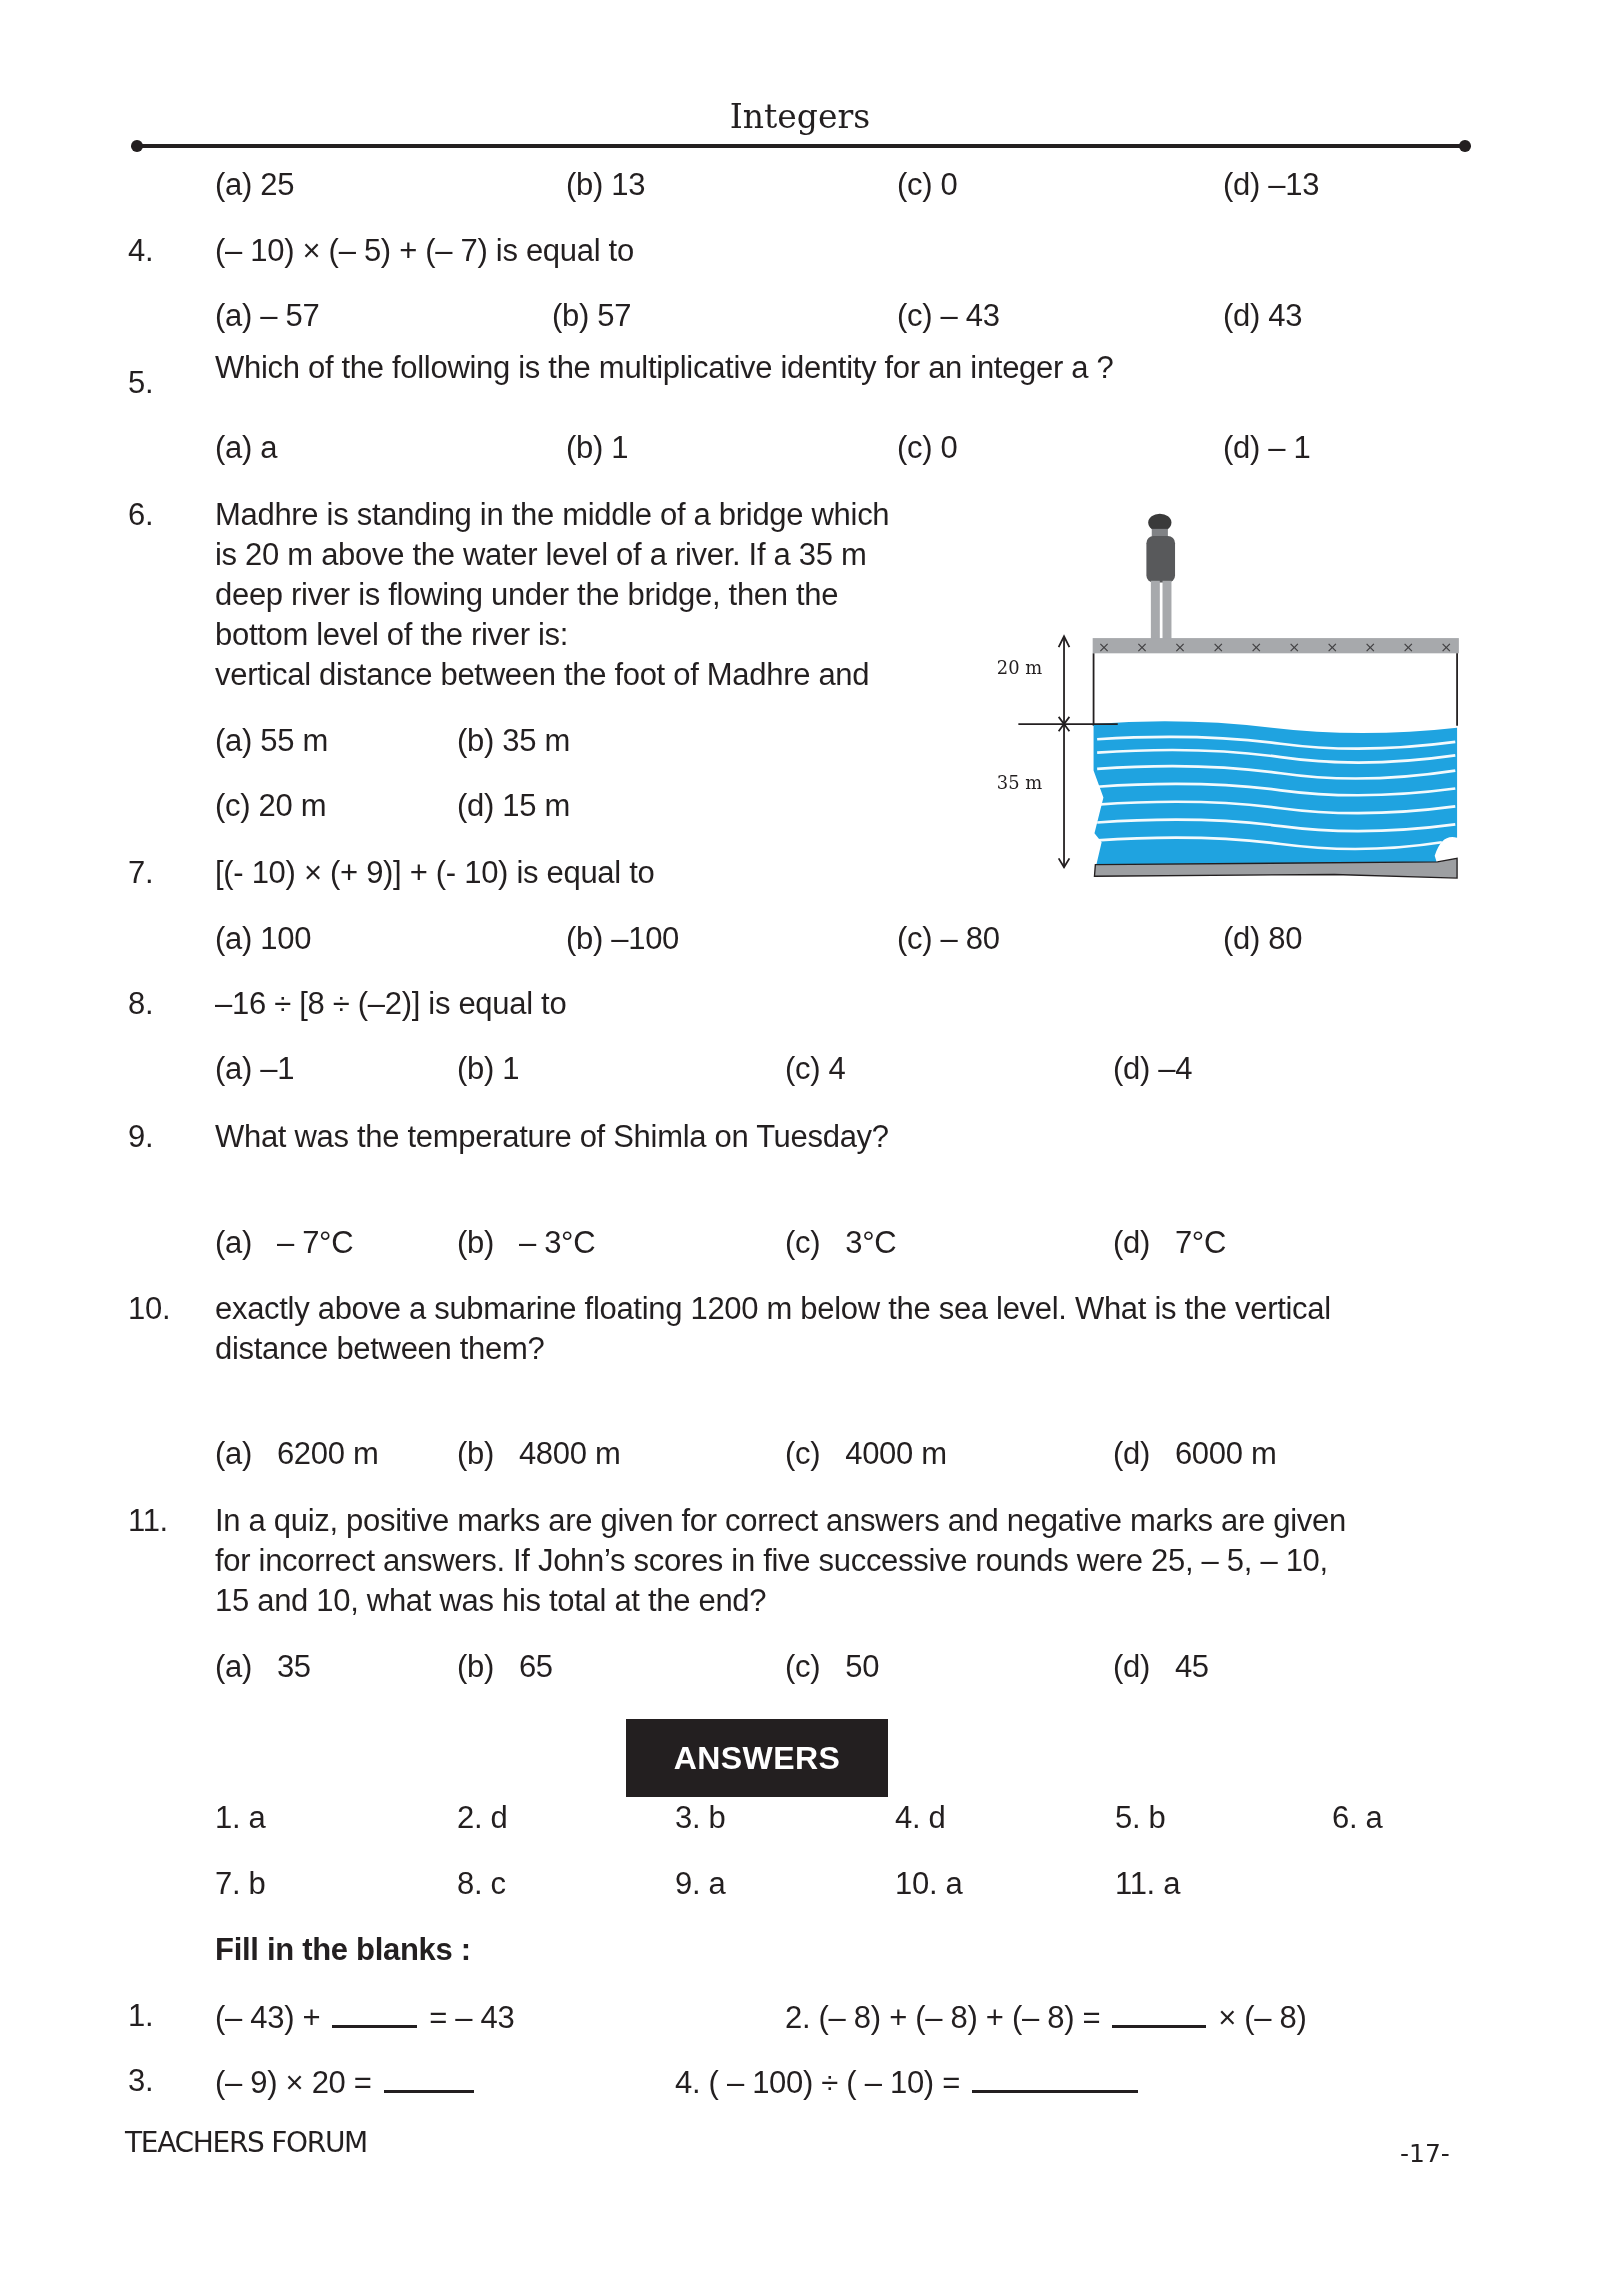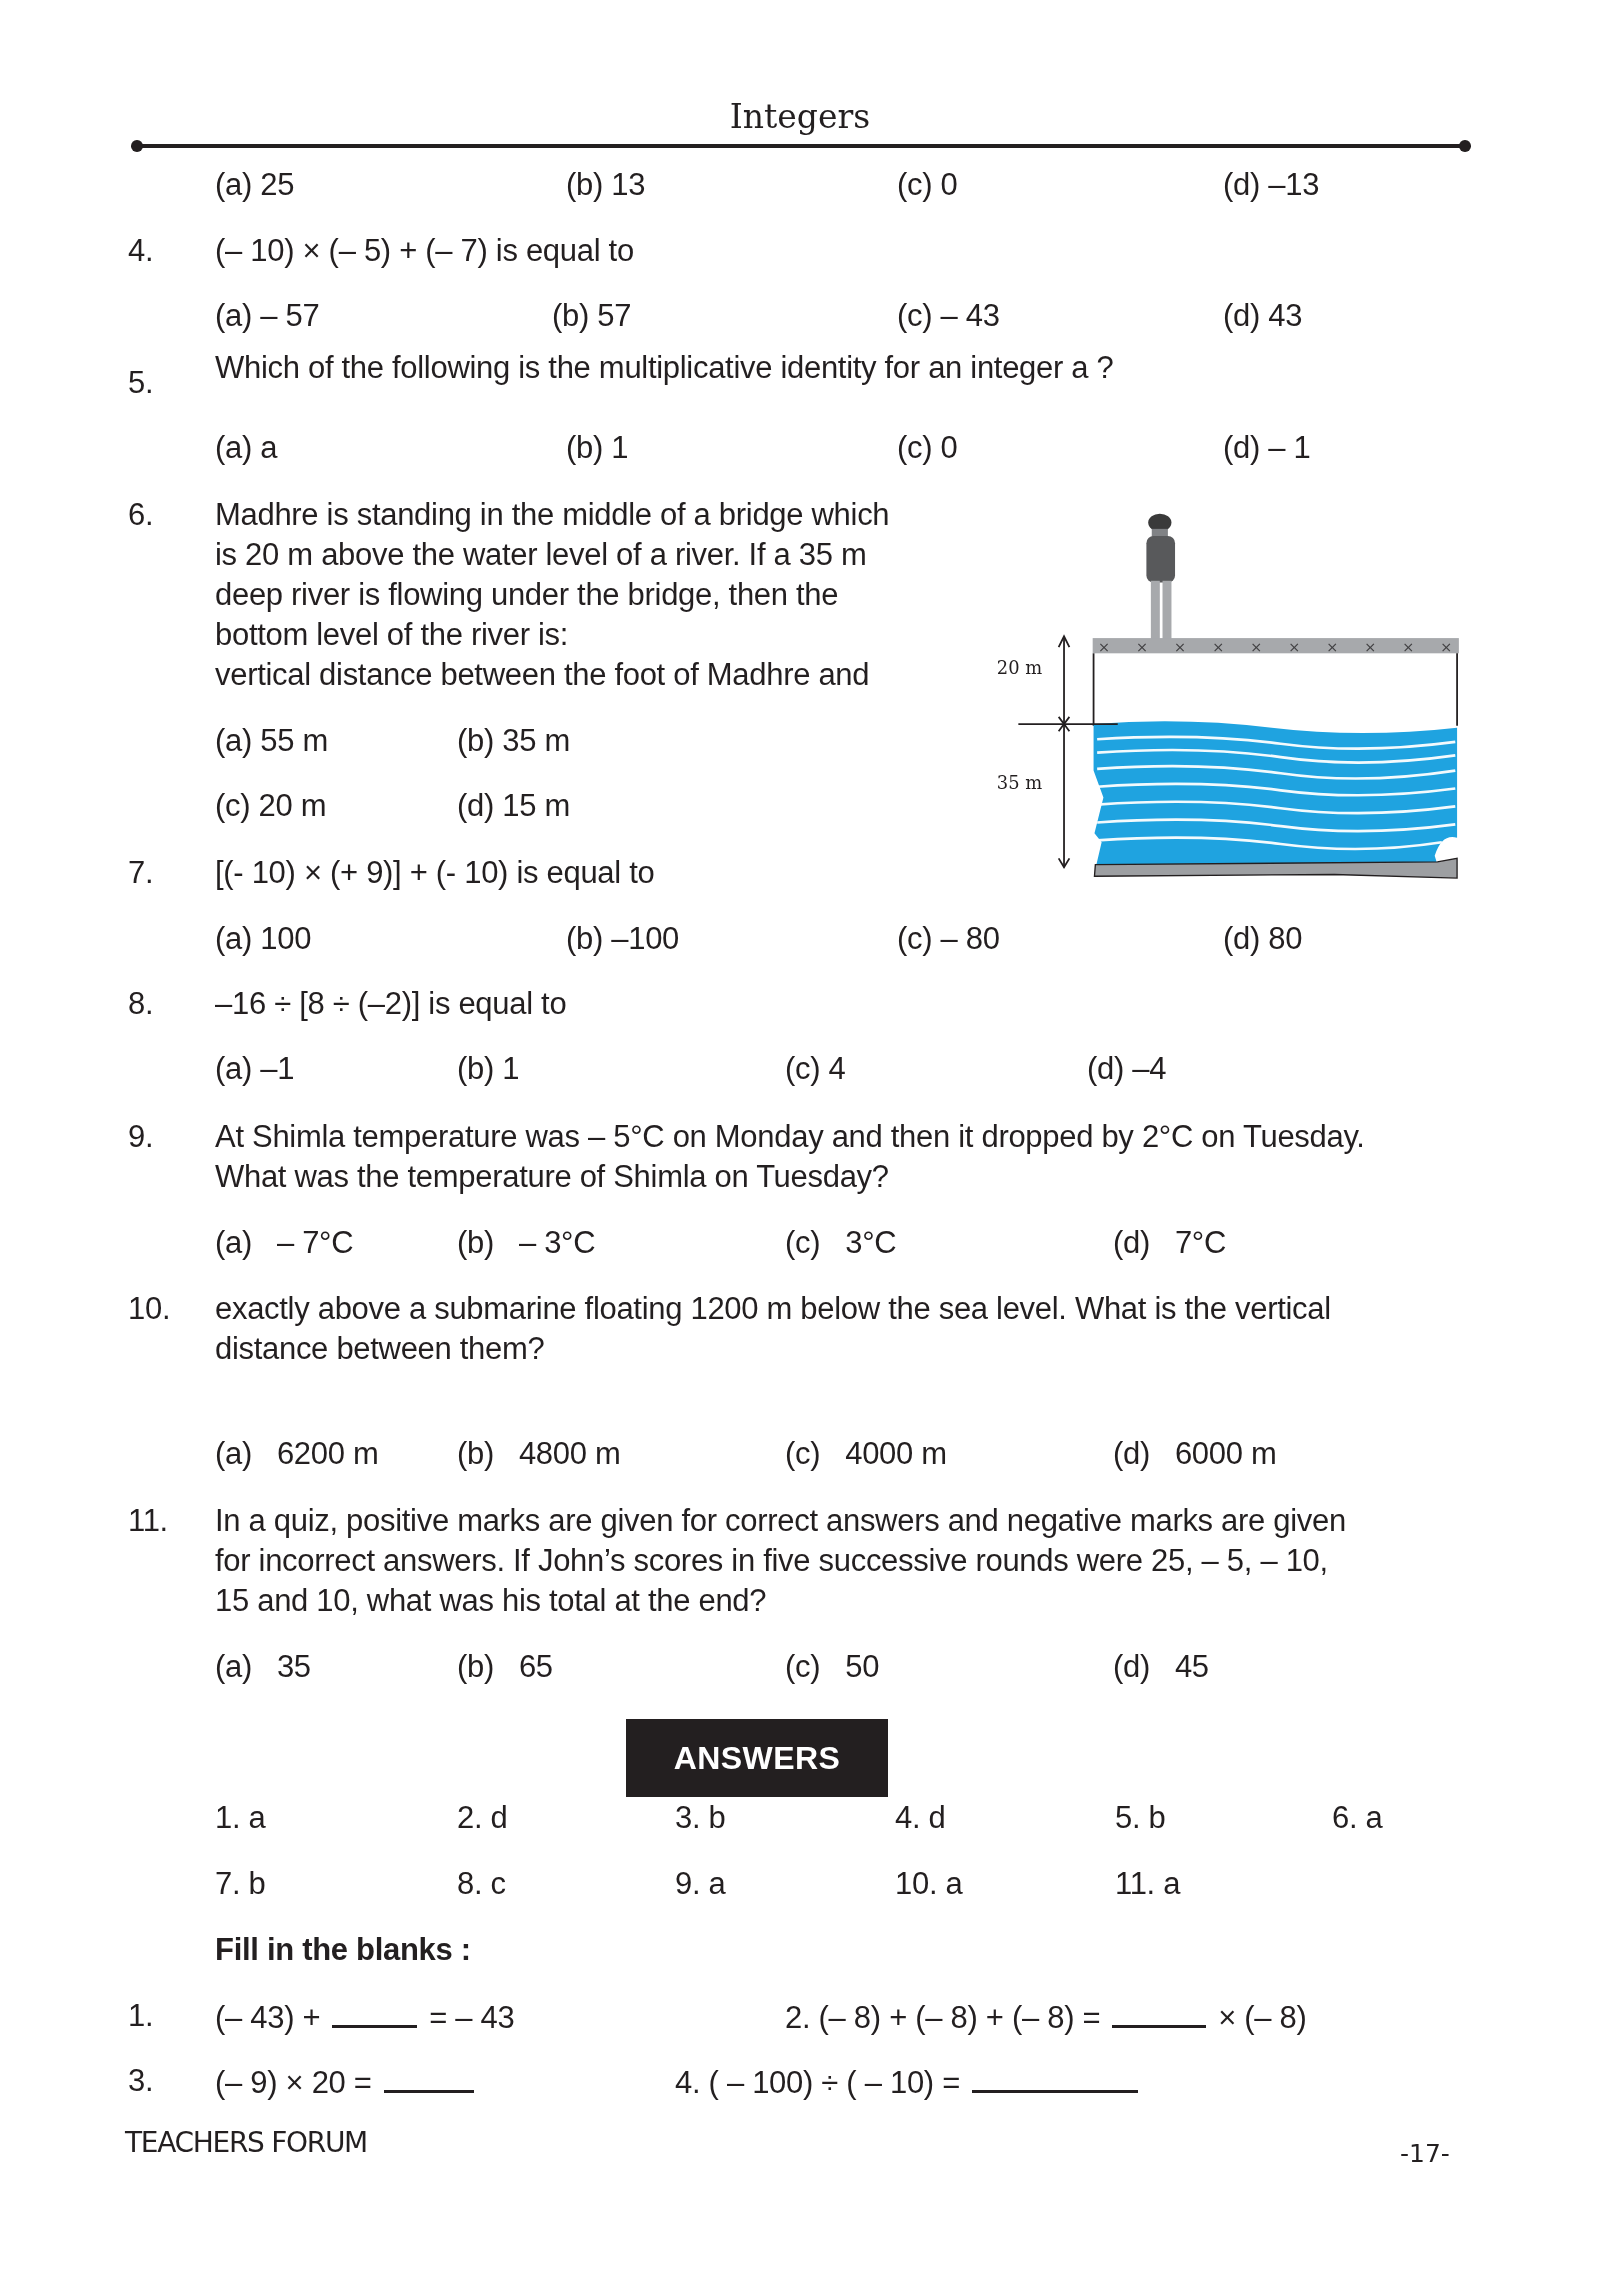--- a/index.html
+++ b/index.html
@@ -108,25 +108,24 @@
 <div class="abs t" style="left:215px;top:921px">(a) 100</div>
 <div class="abs t" style="left:566px;top:921px">(b) –100</div>
 <div class="abs t" style="left:897px;top:921px">(c) – 80</div>
 <div class="abs t" style="left:1223px;top:921px">(d) 80</div>
 
 <div class="abs t qnum" style="top:986px">8.</div>
 <div class="abs t" style="left:215px;top:986px">–16 ÷ [8 ÷ (–2)] is equal to</div>
 <div class="abs t" style="left:215px;top:1051px">(a) –1</div>
 <div class="abs t" style="left:457px;top:1051px">(b) 1</div>
 <div class="abs t" style="left:785px;top:1051px">(c) 4</div>
-<div class="abs t" style="left:1087px;top:1051px">(d) –4</div>
+<div class="abs t" style="left:1113px;top:1051px">(d) –4</div>
 
 <div class="abs t qnum" style="top:1119px">9.</div>
 <div class="abs t qtext wide" style="top:1117px">
-  <span class="line">At Shimla temperature was – 5°C on Monday and then it dropped by 2°C on Tuesday.</span>
   <span class="line">What was the temperature of Shimla on Tuesday?</span>
 </div>
 <div class="abs t" style="left:215px;top:1225px;white-space:pre">(a)   – 7°C</div>
 <div class="abs t" style="left:457px;top:1225px;white-space:pre">(b)   – 3°C</div>
 <div class="abs t" style="left:785px;top:1225px;white-space:pre">(c)   3°C</div>
 <div class="abs t" style="left:1113px;top:1225px;white-space:pre">(d)   7°C</div>
 
 <div class="abs t qnum" style="top:1291px">10.</div>
 <div class="abs t qtext wide" style="top:1289px">
   <span class="line">exactly above a submarine floating 1200 m below the sea level. What is the vertical</span>

